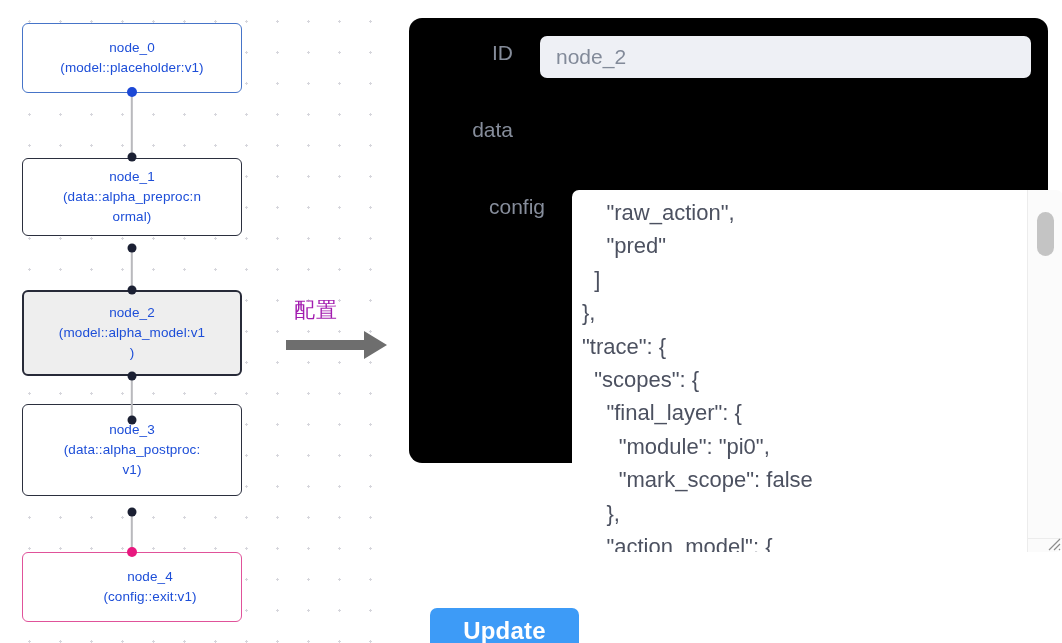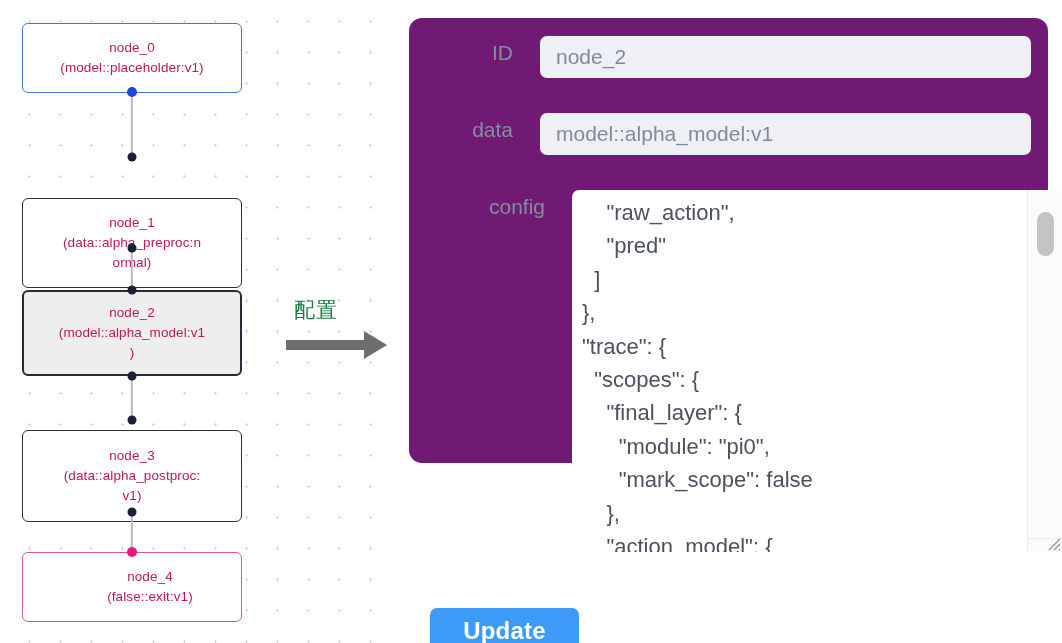--- a/index.html
+++ b/index.html
@@ -19,21 +19,21 @@
     background-position:14px 6px;
   }
   .node{
     position:absolute;
     box-sizing:border-box;
     background:#ffffff;
     border:1.6px solid #2b2f3e;
     border-radius:6px;
     display:flex;align-items:center;justify-content:center;
     text-align:center;
-    color:#be185d;
+    color:#1d4ed8;
     font-size:13.5px;
     line-height:20px;
     letter-spacing:.1px;
   }
   .node .lbl{padding:0 6px;white-space:pre-line;}
   .node.blue{border-color:#4674c8;border-width:1.4px;}
   .node.pink{border-color:#e0529a;border-width:1.6px;padding-left:36px;}
   .node.sel{background:#eeeeee;border-color:#272a38;border-width:2.1px;}
 
   .port{
@@ -45,29 +45,29 @@
   .port.pink{background:#e8187f;width:10px;height:10px;}
 
   .edge{
     position:absolute;width:2.4px;background:#b9b9bd;
     transform:translateX(-50%);z-index:1;
   }
 
   
   #arrowgrp{position:absolute;left:286px;top:296px;width:110px;height:66px;}
   #arrowlabel{
-    position:absolute;left:8px;top:0;font-size:21px;color:#15803d;
+    position:absolute;left:8px;top:0;font-size:21px;color:#a21caf;
     font-family:"DejaVu Sans",sans-serif;letter-spacing:1px;
   }
   #arrowsvg{position:absolute;left:0;top:32px;}
 
   
   #panel{
     position:absolute;left:409px;top:18px;width:639px;height:445px;
-    background:#701a75;border-radius:13px;
+    background:#000000;border-radius:13px;
     box-sizing:border-box;
   }
   .row{position:absolute;display:flex;align-items:flex-start;}
   .flabel{
     width:104px;text-align:right;
     color:#868d9b;font-size:21px;line-height:26px;
     padding-top:4px;
     font-family:"Liberation Sans","DejaVu Sans",sans-serif;
   }
   .fctl{margin-left:27px;}
@@ -141,43 +141,43 @@
     <div class="edge" style="left:132px;top:89px;height:68px;"></div>
     <div class="edge" style="left:132px;top:247px;height:44px;"></div>
     <div class="edge" style="left:132px;top:375px;height:45px;"></div>
     <div class="edge" style="left:132px;top:512px;height:40px;"></div>
 
     <div class="node blue" style="left:22px;top:23px;width:220px;height:70px;">
       <div class="lbl"><span>node_0</span><br><span>(model::placeholder:v1)</span></div>
     </div>
     <div class="port blue" style="left:132px;top:92px;"></div>
 
-    <div class="node" style="left:22px;top:158px;width:220px;height:90px;margin-top:40px;">
+    <div class="node" style="left:22px;top:158px;width:220px;height:78px;">
       <div class="lbl"><span>node_1</span><br><span>(data::alpha_preproc:n
 ormal)</span></div>
     </div>
     <div class="port" style="left:132px;top:157px;"></div>
     <div class="port" style="left:132px;top:248px;"></div>
 
     <div class="node sel" style="left:22px;top:290px;width:220px;height:86px;">
       <div class="lbl"><span>node_2</span><br><span>(model::alpha_model:v1
 )</span></div>
     </div>
     <div class="port" style="left:132px;top:290px;"></div>
     <div class="port" style="left:132px;top:376px;"></div>
 
-    <div class="node" style="left:22px;top:430px;width:220px;height:92px;">
+    <div class="node" style="left:22px;top:404px;width:220px;height:92px;">
       <div class="lbl"><span>node_3</span><br><span>(data::alpha_postproc:
 v1)</span></div>
     </div>
     <div class="port" style="left:132px;top:420px;"></div>
     <div class="port" style="left:132px;top:512px;"></div>
 
     <div class="node pink" style="left:22px;top:552px;width:220px;height:70px;">
-      <div class="lbl"><span>node_4</span><br><span>(false::exit:v1)</span></div>
+      <div class="lbl"><span>node_4</span><br><span>(config::exit:v1)</span></div>
     </div>
     <div class="port pink" style="left:132px;top:552px;"></div>
   </div>
 
   <div id="arrowgrp">
     <div id="arrowlabel">配置</div>
     <svg id="arrowsvg" width="108" height="34" viewBox="0 0 108 34">
       <path d="M0 12 L78 12 L78 3 L101 17 L78 31 L78 22 L0 22 Z" fill="#6e6e6e"></path>
     </svg>
   </div>
@@ -188,23 +188,20 @@
 
     <div class="row" style="left:0px;top:18px;">
       <div class="flabel">ID</div>
       <div class="fctl">
         <input class="finput" type="text" value="node_2" style="">
       </div>
     </div>
 
     <div class="row" style="left:0px;top:95px;">
       <div class="flabel">data</div>
-      <div class="fctl">
-        <input class="finput" type="text" value="model::alpha_model:v1" style="">
-      </div>
     </div>
 
     <div class="row" style="left:0px;top:172px;margin-left:32px;">
       <div class="flabel">config</div>
       <div class="fctl">
         <div id="configwrap">
           <div id="configtext">    "raw_action",
     "pred"
   ]
 },

